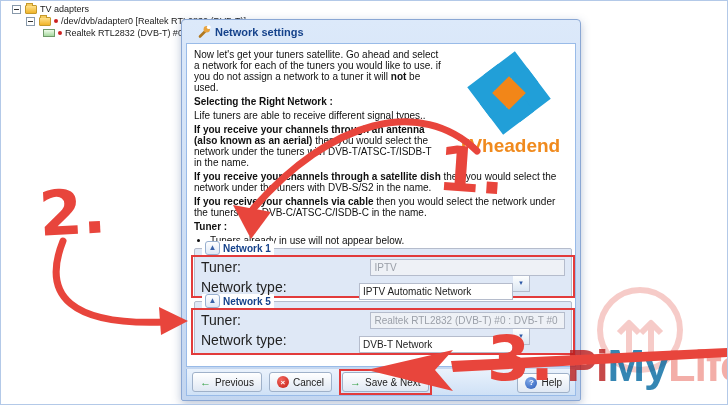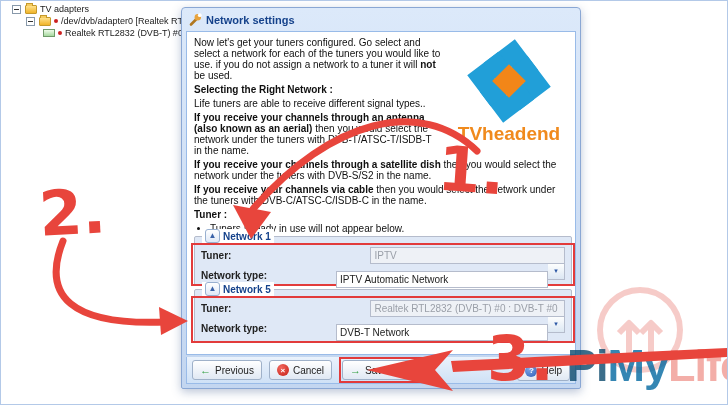--- a/index.html
+++ b/index.html
@@ -16,23 +16,23 @@
   .ind1 { margin-left:14px; } .ind2 { margin-left:30px; }
   .expander { width:9px; height:9px; border:1px solid #8899aa; background:#fff; margin-right:3px; position:relative; flex:none; }
   .expander::after { content:""; position:absolute; left:1px; right:1px; top:3px; height:1px; background:#333; }
   .folder { width:12px; height:9px; background:linear-gradient(#ffe18a,#f0b429); border:1px solid #c69a2b; border-radius:1px; margin:0 3px 0 1px; position:relative; flex:none; }
   .folder::before { content:""; position:absolute; top:-3px; left:0; width:5px; height:2px; background:#f6cc5e; border:1px solid #c69a2b; border-bottom:none; }
   .tuner-ico { width:12px; height:8px; background:linear-gradient(#eefbe9,#a6d99f); border:1px solid #6f9a6a; margin:0 3px 0 1px; flex:none; }
   .red-dot { width:4px; height:4px; border-radius:50%; background:#cc2020; margin-right:3px; flex:none; }
 
   
   .dialog {
-    position:absolute; left:180px; top:6px; width:400px; height:382px;
+    position:absolute; left:180px; top:18px; width:400px; height:382px;
     background:linear-gradient(#dce9fa,#c3d6f0); border:1px solid #8aa7d4;
-    border-radius:4px 4px 2px 2px; box-shadow:0 3px 10px rgba(60,90,140,.35); z-index:2;
+    border-radius:4px 4px 2px 2px; box-shadow:0 3px 10px rgba(60,90,140,.35); z-index:2;padding-left:9px;
   }
   .dlg-header { height:20px; display:flex; align-items:center; padding:3px 6px 0; }
   .dlg-title { font-size:11px; font-weight:bold; color:#15428b; margin-left:4px; }
   .dlg-body {
     position:absolute; left:4px; right:4px; top:23px; bottom:33px;
     background:#fff; border:1px solid #99bbe8; padding:5px 7px; overflow:hidden;
     font-size:10px; line-height:11px; color:#101010;
   }
   .body-text { height:204px; overflow:hidden; }
   .body-text p { margin:0 0 3px; }
@@ -52,28 +52,28 @@
   .fs-legend {
     position:absolute; top:-8px; left:7px; background:#fff; display:flex;
     align-items:center; gap:3px; padding:0 3px; font-size:10px; font-weight:bold; color:#15428b;
   }
   .fs-toggle {
     width:15px; height:14px; border:1px solid #98b0d0; border-radius:3px;
     background:linear-gradient(#ffffff,#dfe8f6); color:#3a62a8; font-size:8px;
     line-height:12px; text-align:center; cursor:pointer;
   }
   .form-row { display:flex; align-items:center; height:20px; position:relative; z-index:1; }
-  .form-label { width:158px; font-size:10px; font-weight:bold; color:#222; }
+  .form-label { width:158px; font-size:14px; font-weight:normal; color:#222; }
   .field {
     height:17px; border:1px solid #b5bccc; font-size:10px; padding:0 3px;
     font-family:"Liberation Sans", sans-serif;
   }
   .field.disabled { width:200px; background:#eef1f6; color:#9a9fa8;margin-left:16px; }
   .combo { display:flex; }
-  .combo .field { width:212px; background:#fff; color:#222;margin-top:8px; }
+  .combo .field { width:154px; background:#fff; color:#222;margin-top:8px; }
   .trigger {
     width:17px; height:17px; border:1px solid #b5bccc; border-left:none;
     background:linear-gradient(#fdfefe,#dce7f3); display:flex; align-items:center;
     justify-content:center; font-size:7px; color:#2b57a5; cursor:pointer;
   }
   .anno-box { position:absolute; left:-4px; right:-4px; top:6px; bottom:-1px; border:2px solid #e23b3b; pointer-events:none; z-index:0; }
 
   
   .dlg-toolbar {
     position:absolute; left:4px; right:4px; bottom:4px; height:27px;
@@ -154,21 +154,21 @@
               <path d="M50 2 L80 32 L65 47 L50 32 L35 47 L20 32 Z" fill="#219fd8" transform="rotate(8 50 48)"></path>
               <path d="M50 2 L80 32 L65 47 L50 32 L35 47 L20 32 Z" fill="#219fd8" transform="rotate(98 50 48)"></path>
               <path d="M50 2 L80 32 L65 47 L50 32 L35 47 L20 32 Z" fill="#219fd8" transform="rotate(188 50 48)"></path>
               <path d="M50 2 L80 32 L65 47 L50 32 L35 47 L20 32 Z" fill="#219fd8" transform="rotate(278 50 48)"></path>
               <rect x="37" y="35" width="26" height="26" fill="#f28618" transform="rotate(45 50 48)"></rect>
             </g>
           </svg>
           <div class="logo-name">TVheadend</div>
         </div>
 
-        <p><span>Now let's get your tuners configured. Go select and select a network for each of the tuners you would like to use. if you do not assign a network to a tuner it will </span><span class="bold">not</span><span> be used.</span></p>
+        <p><span>Now let's get your tuners satellite. Go ahead and select a network for each of the tuners you would like to use. if you do not assign a network to a tuner it will </span><span class="bold">not</span><span> be used.</span></p>
         <p class="bold">Selecting the Right Network :</p>
         <p>Life tuners are able to receive different signal types..</p>
         <p><span class="bold">If you receive your channels through an antenna (also known as an aerial)</span><span> then you would select the network under the tuners with DVB-T/ATSC-T/ISDB-T in the name.</span></p>
         <p><span class="bold">If you receive your channels through a satellite dish</span><span> then you would select the network under the tuners with DVB-S/S2 in the name.</span></p>
         <p><span class="bold">If you receive your channels via cable</span><span> then you would select the network under the tuners with DVB-C/ATSC-C/ISDB-C in the name.</span></p>
         <p class="bold">Tuner :</p>
         <ul>
           <li>Tuners already in use will not appear below.</li>
           <li>If using IPTV, the playlist you enter must contain valid links to streams using codecs supported by Tvheadend.</li>
 
@@ -236,21 +236,21 @@
         </button>
       </span>
     </div>
   </div>
 
   <svg class="wm-circle" width="94" height="94" viewBox="0 0 94 94">
     <circle cx="47" cy="47" r="40" fill="none" stroke="#f0a29c" stroke-width="6"></circle>
     <path d="M36 72 L36 40 M26 50 L36 40 L46 50 M58 72 L58 40 M48 50 L58 40 L68 50" fill="none" stroke="#f0a29c" stroke-width="6" stroke-linejoin="round"></path>
   </svg>
   <div class="watermark-text">
-    <span style="color:#0c4a6e">Pi</span><span style="color:#0369a1">My</span><span style="color:#f19a93">Life</span>
+    <span style="color:#b91c1c">Pi</span><span style="color:#0369a1">My</span><span style="color:#f19a93">Life</span>
   </div>
 
   <svg class="anno-svg" width="728" height="405" viewBox="0 0 728 405">
     <path d="M 476 150 C 420 96, 330 118, 252 208" fill="none" stroke="#e8453c" stroke-width="7" stroke-linecap="round"></path>
     <polygon points="250,238 232,204 270,211" fill="#e8453c"></polygon>
     <path d="M 62 240 C 40 295, 70 325, 165 321" fill="none" stroke="#e8453c" stroke-width="7" stroke-linecap="round"></path>
     <polygon points="187,320 158,306 160,334" fill="#e8453c"></polygon>
     <polygon points="450,360 728,347 728,356 452,371" fill="#e8453c"></polygon>
     <polygon points="366,369 452,349 434,369 452,390" fill="#e8453c"></polygon>
   </svg>

